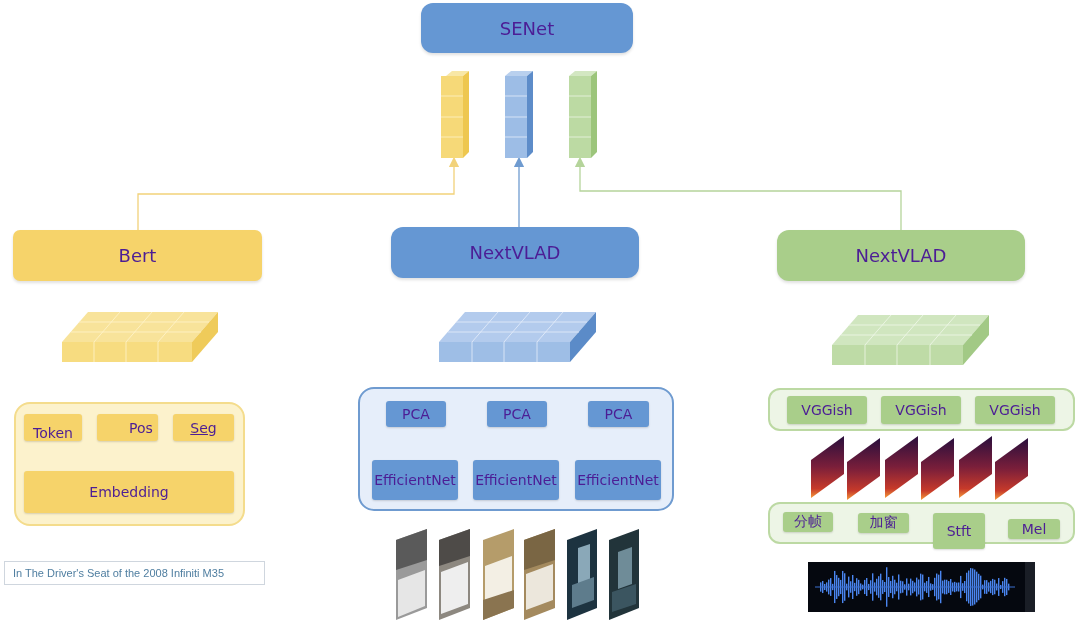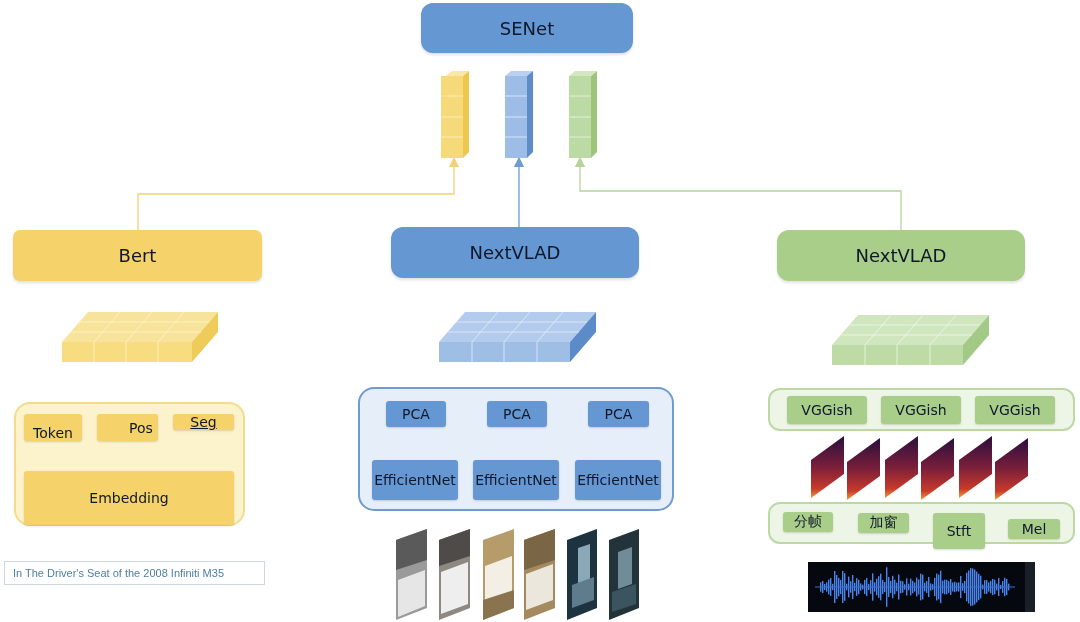--- a/index.html
+++ b/index.html
@@ -1,17 +1,17 @@
 <!DOCTYPE html>
 <html><head>
 <meta charset="utf-8">
 <style>
   html, body { margin:0; padding:0; background:#ffffff; }
   body { width:1080px; height:622px; position:relative; overflow:hidden; font-family:"DejaVu Sans", sans-serif; }
-  .box { position:absolute; display:flex; align-items:center; justify-content:center; color:#0f172a; box-sizing:border-box; }
+  .box { position:absolute; display:flex; align-items:center; justify-content:center; color:#4c1d95; box-sizing:border-box; }
   .rounded { border-radius:12px; box-shadow:0 2px 3px rgba(0,0,0,0.12); }
   .blue { background:#6597d3; }
   .yellow { background:#f6d36a;border-radius:7px; }
   .green { background:#a9ce8a; }
   .big-label { font-size:18px; }
   .sm { font-size:14px; border-radius:3px; box-shadow:0 1px 2px rgba(0,0,0,0.15); }
   .panel { position:absolute; border-radius:16px; box-sizing:border-box; }
   svg { position:absolute; left:0; top:0; }
   .caption { position:absolute; left:4px; top:561px; width:261px; height:24px; border:1px solid #cfd6de; box-sizing:border-box; font-size:11px; color:#4f7ea0; display:flex; align-items:center; padding-left:8px; font-family:"Liberation Sans", sans-serif;text-align:center; }
 </style>
@@ -278,24 +278,24 @@
   <span>NextVLAD</span>
 </div>
 
 <div class="panel" style="left:14px;top:402px;width:231px;height:124px;background:#fcf2cc;border:2px solid #f4dc8c;"></div>
 <div class="box yellow sm" style="left:24px;top:414px;width:58px;height:27px;align-items:flex-end;">
     <span>Token</span>
   </div>
 <div class="box yellow sm" style="left:97px;top:414px;width:61px;height:27px;padding-left:27px;">
     <span>Pos</span>
   </div>
-<div class="box yellow sm" style="left:173px;top:414px;width:61px;height:16px;text-decoration:underline;">
+<div class="box yellow sm" style="left:173px;top:414px;width:61px;height:27px;text-decoration:underline;">
     <span>Seg</span>
   </div>
-<div class="box yellow sm" style="left:24px;top:471px;width:210px;height:54px;">
+<div class="box yellow sm" style="left:24px;top:471px;width:210px;height:42px;">
     <span>Embedding</span>
   </div>
 <div class="caption">In The Driver's Seat of the 2008 Infiniti M35</div>
 
 <div class="panel" style="left:358px;top:387px;width:316px;height:124px;background:#e6eefa;border:2px solid #6f9bd0;"></div>
 <div class="box blue sm" style="left:386px;top:401px;width:60px;height:26px;">
     <span>PCA</span>
   </div>
 <div class="box blue sm" style="left:487px;top:401px;width:60px;height:26px;">
     <span>PCA</span>

